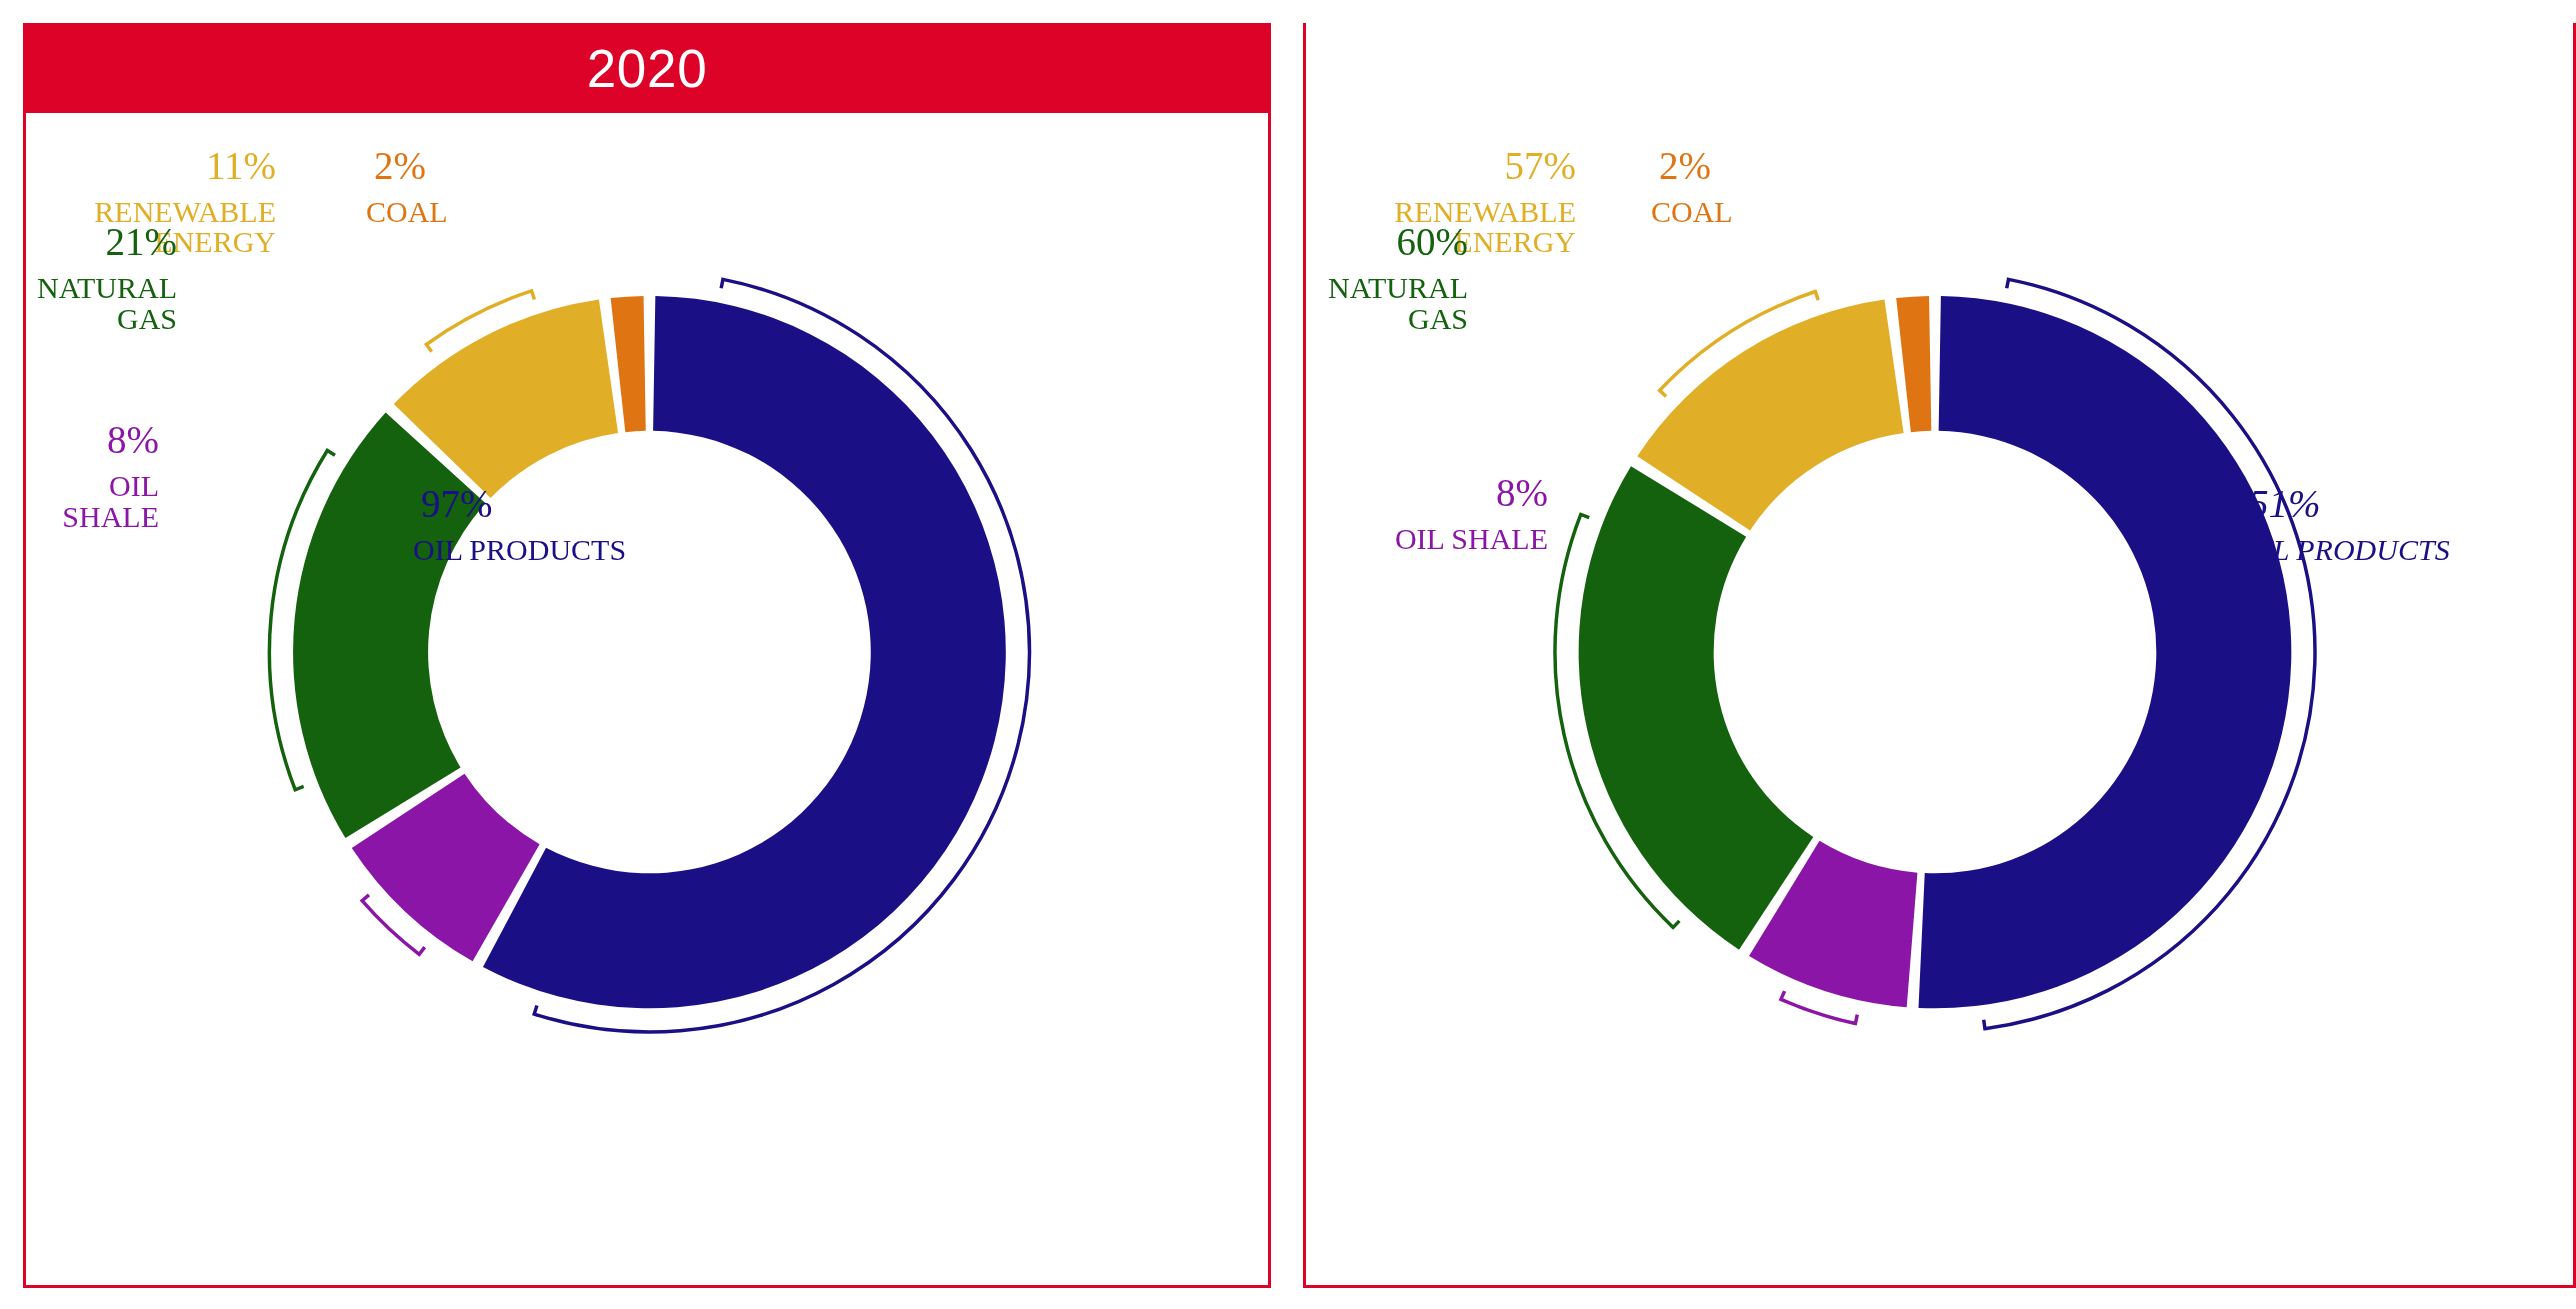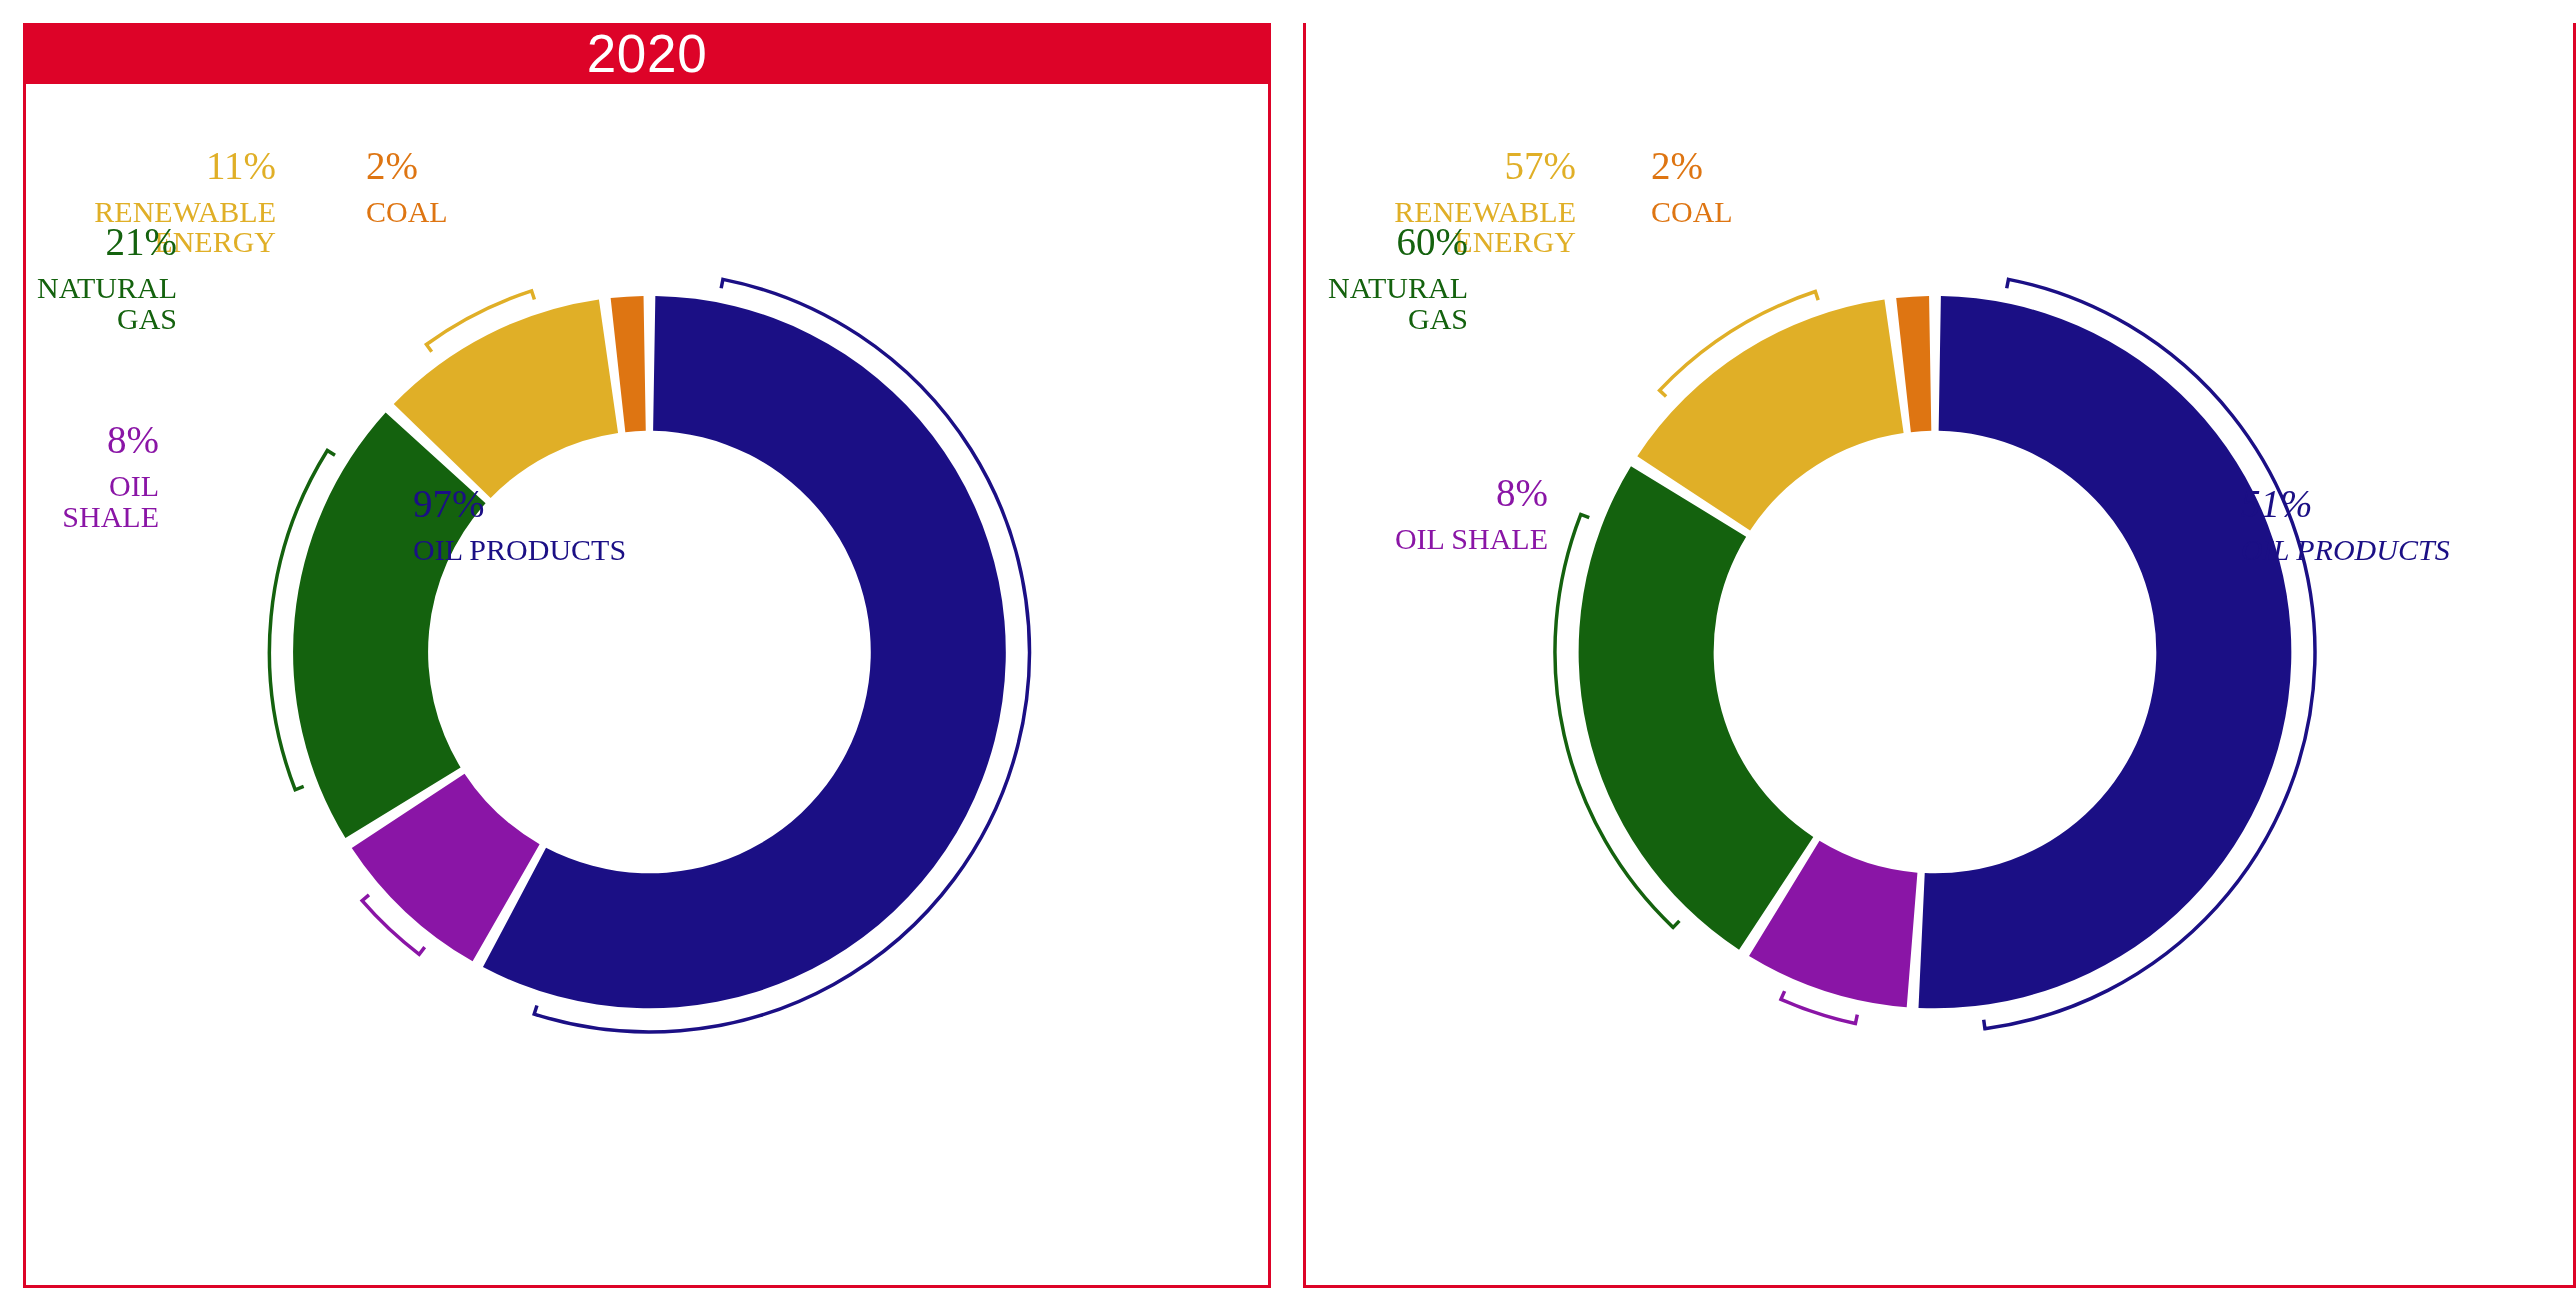--- a/index.html
+++ b/index.html
@@ -10,33 +10,33 @@
     overflow: hidden;
   }
   #root { position: relative; width: 2576px; height: 1309px; }
 
   .card { position: absolute; top: 23px; height: 1265px; background: #ffffff; }
   .card-border { position: absolute; left: 0; top: 0; width: 100%; height: 100%;
                  border: 3.5px solid #dd0328; border-top: none; }
   .card-left  { left: 23px;   width: 1248px; }
   .card-right { left: 1303px; width: 1273px; }
 
-  .header { position: absolute; left: 0; top: 0; width: 100%; height: 61px;
+  .header { position: absolute; left: 0; top: 0; width: 100%; height: 90px;
             background: #dd0328; display: flex; align-items: center; justify-content: center; }
   .header-title { color: #ffffff; font-size: 53px; line-height: 1;
                   font-family: "Liberation Sans", "DejaVu Sans", sans-serif;
                   font-weight: 400; letter-spacing: 0.7px; }
 
   .body { position: absolute; left: 0; top: 85px; right: 0; bottom: 0; }
 
   .chart-wrap { position: absolute; left: 0; top: 0; width: 100%; height: 100%; }
   .chart-svg { position: absolute; left: 0; top: 0; width: 100%; height: 100%; }
 
   .lbl { position: absolute; line-height: 1.02; white-space: pre-line; }
-  .lbl .pct  { display: block; font-size: 39px; }
+  .lbl .pct  { display: block; font-size: 39px; padding-left: 8px; }
   .lbl .name { display: block; font-size: 30px; }
   .lbl.r { text-align: right; }
   .lbl.l { text-align: left; }
 </style>
 </head>
 <body>
 
 <div id="root">
 
   <div class="card card-left">

